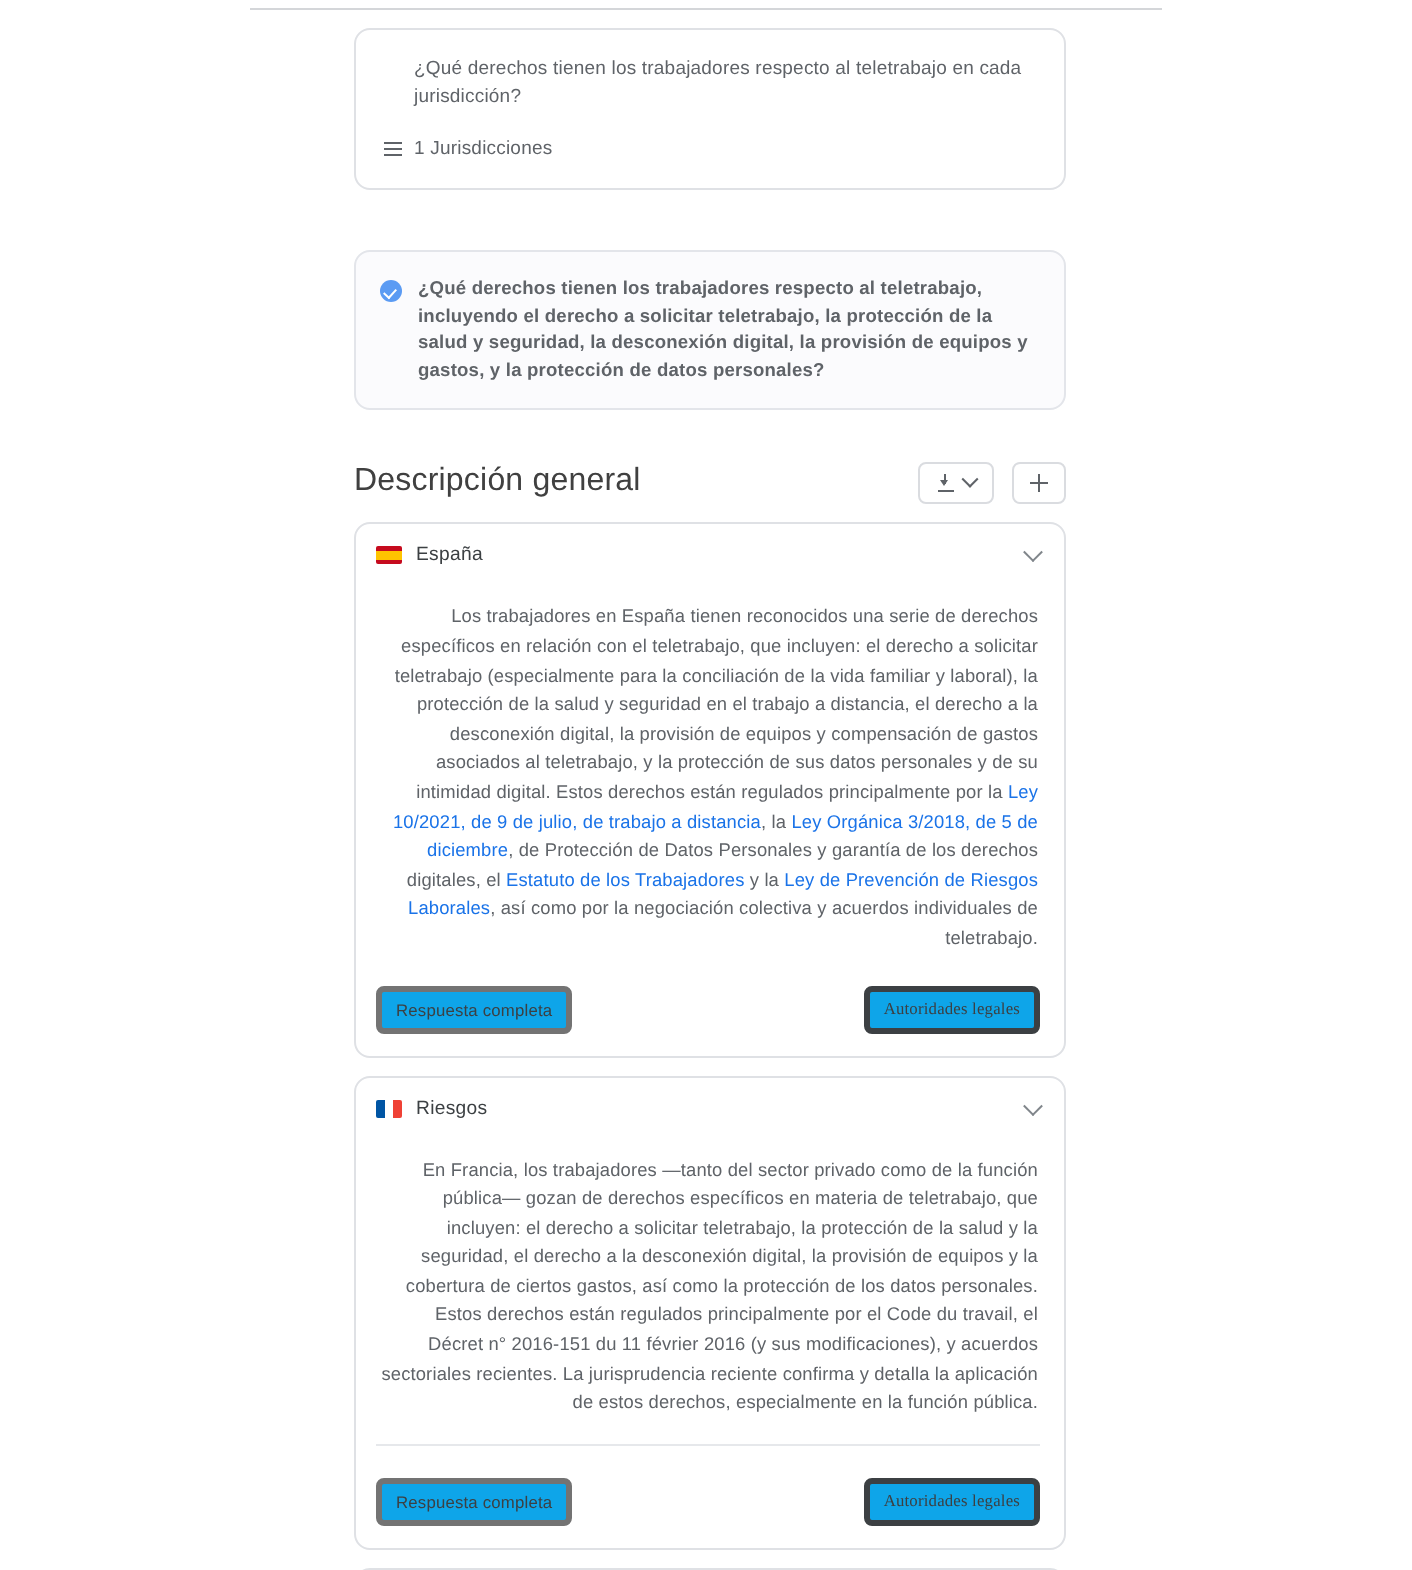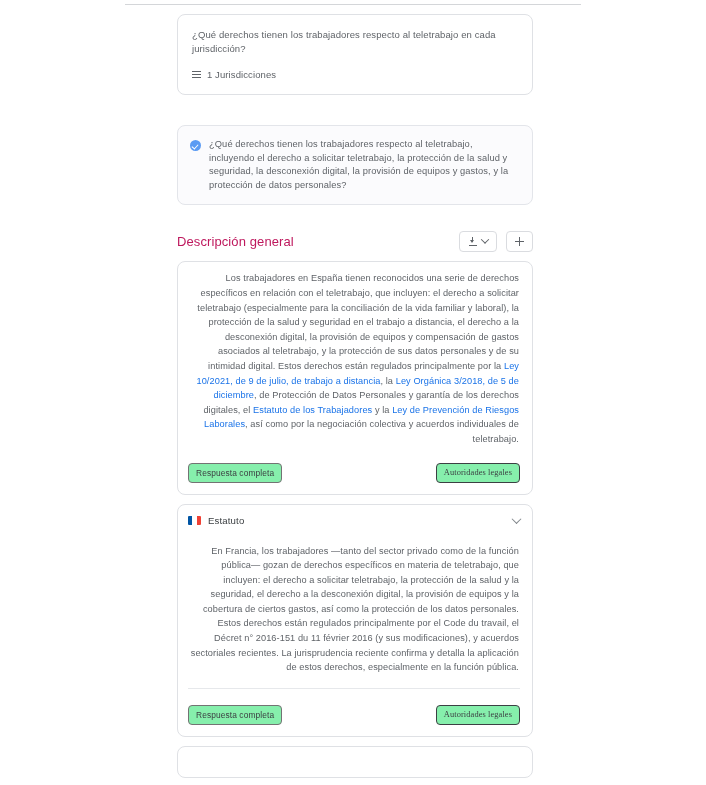--- a/index.html
+++ b/index.html
@@ -46,20 +46,21 @@
     border: 1px solid #dfe1e5;
     border-radius: 8px;
     background: #fff;
     padding: 13px 14px 14px 14px;
   }
   .question-text {
     font-size: 9.5px;
     line-height: 14px;
     color: #5f6368;
     letter-spacing: .1px;
+    margin-left: 15px;
   }
   .jurisdiction-row {
     display: flex;
     align-items: center;
     gap: 6px;
     margin-top: 13px;
   }
   .hamburger-icon {
     display: inline-block;
     width: 9px;
@@ -86,20 +87,21 @@
   .summary-card {
     box-sizing: border-box;
     margin-top: 30px;
     border: 1px solid #e3e5ea;
     border-radius: 8px;
     background: #fbfbfd;
     padding: 12px 14px 12px 12px;
     display: flex;
     gap: 8px;
     align-items: flex-start;
+    font-weight: bold;
   }
   .check-icon {
     flex: 0 0 auto;
     width: 11px;
     height: 11px;
     border-radius: 50%;
     background: #5b9bf3;
     position: relative;
     margin-top: 2px;
   }
@@ -123,22 +125,22 @@
 
   
   .section-header {
     margin-top: 25px;
     display: flex;
     align-items: center;
     justify-content: space-between;
     height: 22px;
   }
   .section-title {
-    font-size: 13px;
-    color: #be185d;
+    font-size: 16px;
+    color: #404040;
     letter-spacing: .1px;
   }
   .section-actions {
     display: flex;
     align-items: center;
     gap: 9px;
   }
   .btn-icon {
     box-sizing: border-box;
     height: 21px;
@@ -281,23 +283,23 @@
     display: flex;
     align-items: center;
     justify-content: space-between;
     padding: 16px 12px 0 10px;
   }
   .btn-outline {
     box-sizing: border-box;
     font-size: 8.4px;
     color: #3c4043;
     letter-spacing: .1px;
-    border: 1px solid #737373;
+    border: 3px solid #737373;
     border-radius: 4px;
-    background: #86efac;
+    background: #0ea5e9;
     padding: 4px 7px 4px 7px;
     cursor: pointer;
     line-height: 10px;
     white-space: nowrap;
   }
   .btn-outline.strong {
     border-color: #3c4043;
     font-family: Liberation Serif, serif;
   }
 </style>
@@ -342,31 +344,38 @@
           <span class="plus-glyph">
             <i></i>
               <i></i>
           </span>
         </div>
       </div>
     </div>
 
     <div id="juris-list">
         <div class="juris-card">
+          <div class="juris-head">
+            <div class="juris-head-left">
+              <span class="flag flag-es"></span>
+              <span class="juris-name">España</span>
+            </div>
+            <span class="chev-down"></span>
+          </div>
           <div class="juris-body">Los trabajadores en España tienen reconocidos una serie de derechos específicos en relación con el teletrabajo, que incluyen: el derecho a solicitar teletrabajo (especialmente para la conciliación de la vida familiar y laboral), la protección de la salud y seguridad en el trabajo a distancia, el derecho a la desconexión digital, la provisión de equipos y compensación de gastos asociados al teletrabajo, y la protección de sus datos personales y de su intimidad digital. Estos derechos están regulados principalmente por la <a href="#">Ley 10/2021, de 9 de julio, de trabajo a distancia</a>, la <a href="#">Ley Orgánica 3/2018, de 5 de diciembre</a>, de Protección de Datos Personales y garantía de los derechos digitales, el <a href="#">Estatuto de los Trabajadores</a> y la <a href="#">Ley de Prevención de Riesgos Laborales</a>, así como por la negociación colectiva y acuerdos individuales de teletrabajo.</div>
           <div class="juris-actions">
             <button class="btn-outline">Respuesta completa</button>
             <button class="btn-outline strong">Autoridades legales</button>
           </div>
         </div>
         <div class="juris-card">
           <div class="juris-head">
             <div class="juris-head-left">
               <span class="flag flag-fr"></span>
-              <span class="juris-name">Estatuto</span>
+              <span class="juris-name">Riesgos</span>
             </div>
             <span class="chev-down"></span>
           </div>
           <div class="juris-body">En Francia, los trabajadores —tanto del sector privado como de la función pública— gozan de derechos específicos en materia de teletrabajo, que incluyen: el derecho a solicitar teletrabajo, la protección de la salud y la seguridad, el derecho a la desconexión digital, la provisión de equipos y la cobertura de ciertos gastos, así como la protección de los datos personales. Estos derechos están regulados principalmente por el Code du travail, el Décret n° 2016-151 du 11 février 2016 (y sus modificaciones), y acuerdos sectoriales recientes. La jurisprudencia reciente confirma y detalla la aplicación de estos derechos, especialmente en la función pública.</div>
           <div class="body-divider"></div>
           <div class="juris-actions">
             <button class="btn-outline">Respuesta completa</button>
             <button class="btn-outline strong">Autoridades legales</button>
           </div>
         </div>

